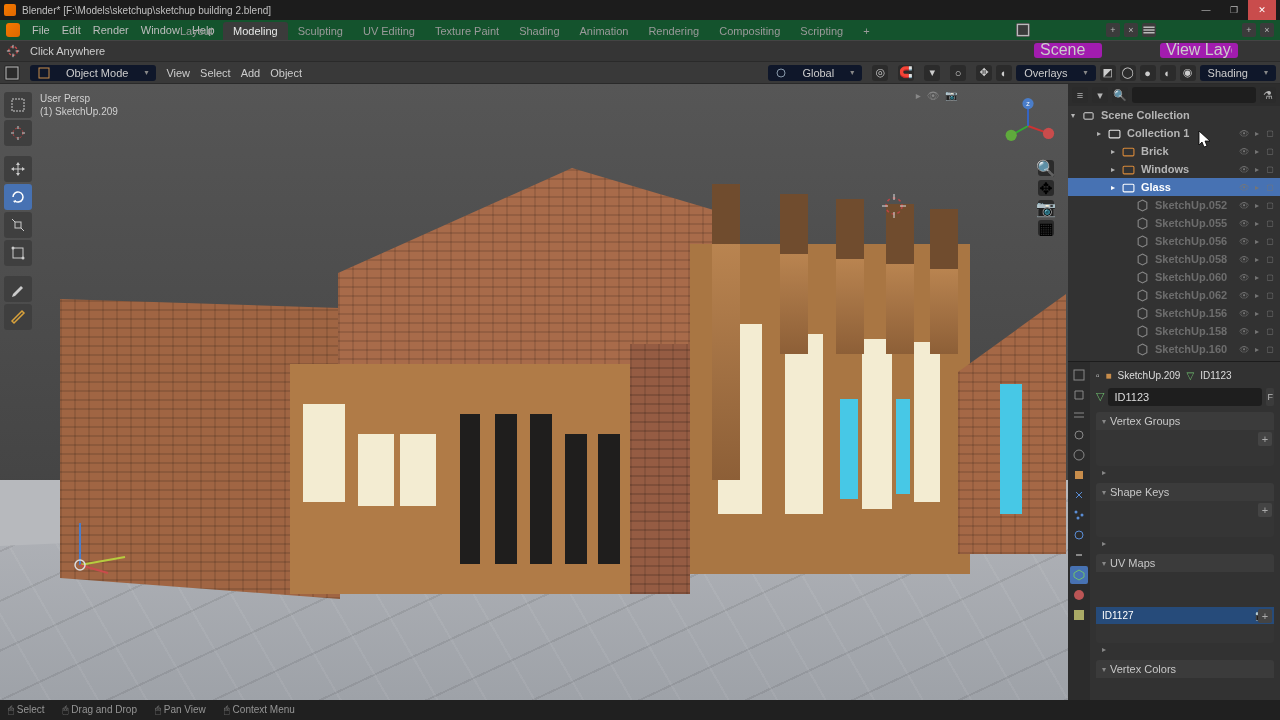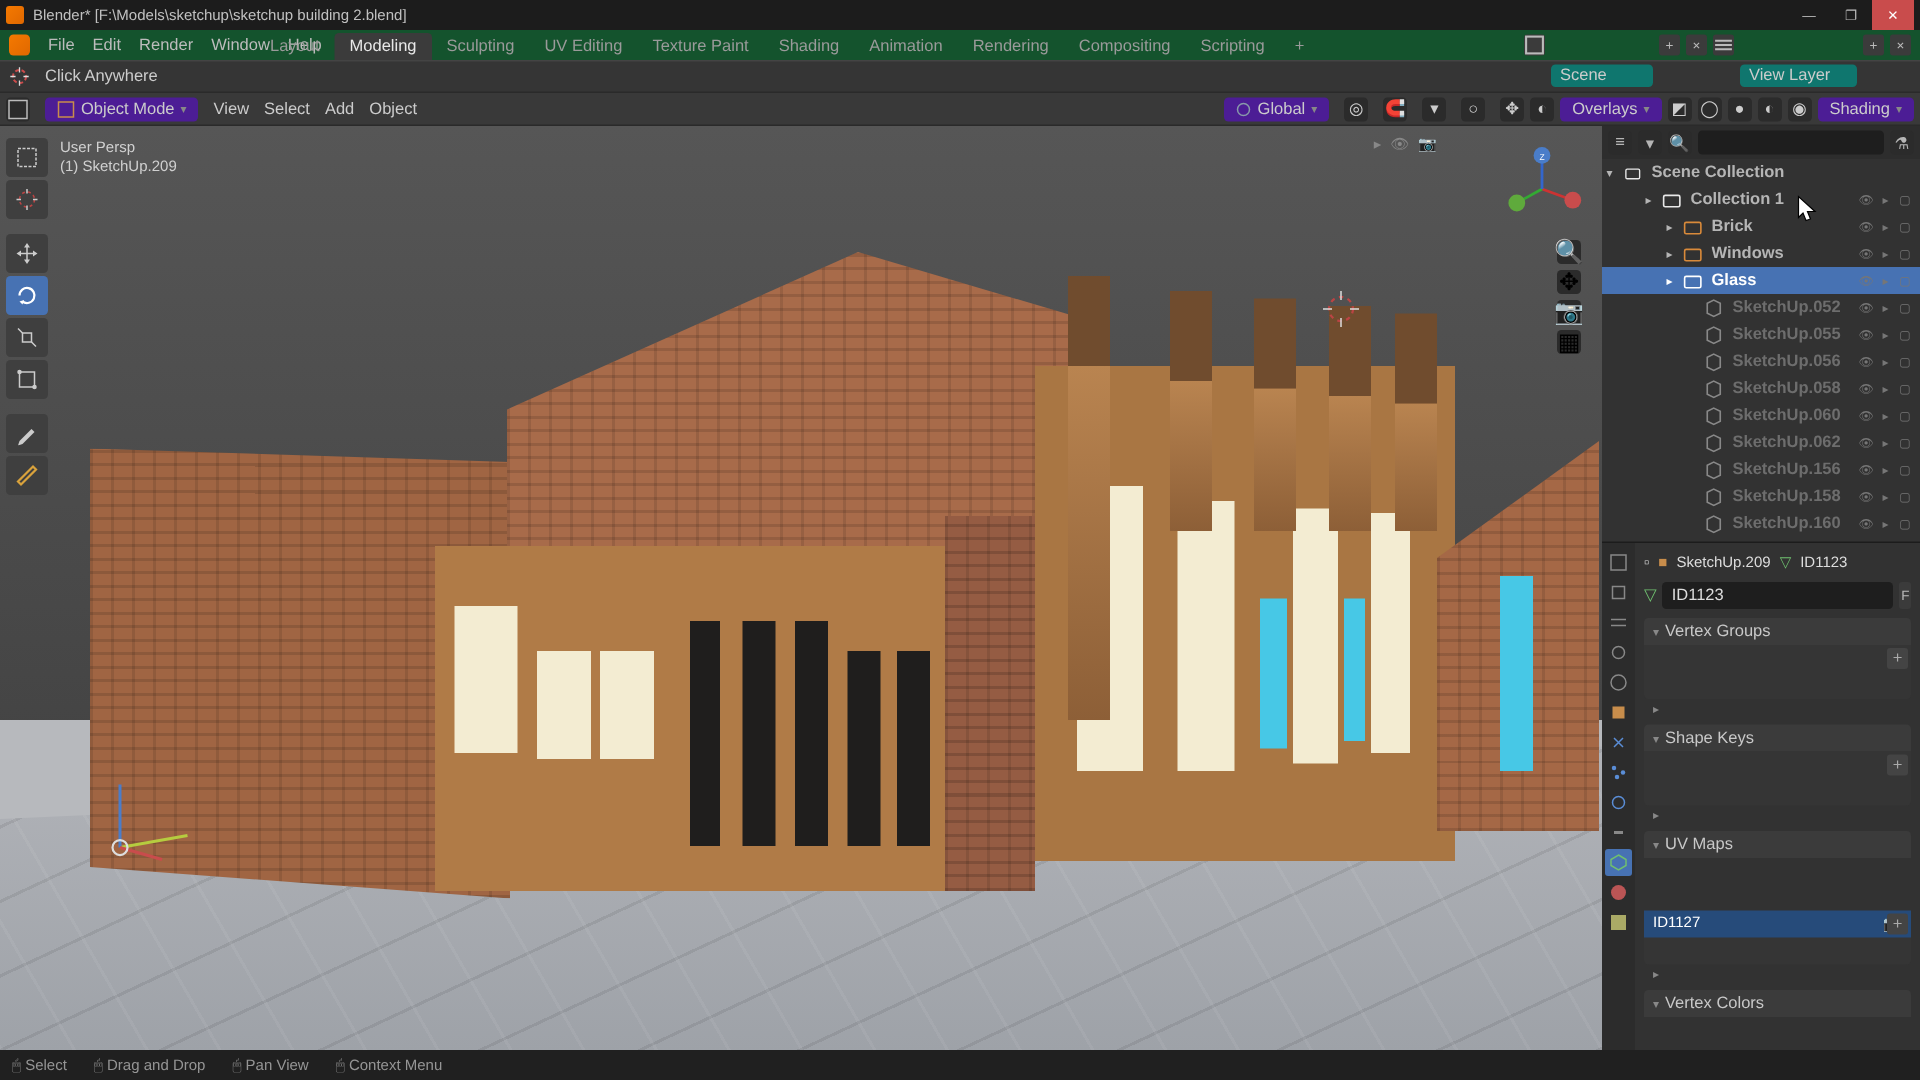--- a/index.html
+++ b/index.html
@@ -10,37 +10,37 @@
 .title-icon { width: 12px; height: 12px; background: linear-gradient(135deg,#f57900,#e06800); border-radius: 2px; margin-right: 6px; }
 .titlebar .spacer { flex: 1; }
 .win-btn { width: 28px; height: 20px; display: flex; align-items: center; justify-content: center; color: #bbb; font-size: 9px; }
 .win-btn.close { background: #c94c4c; color: #fff; }
 
 
 .topbar { height: 20px; background: #18191b; display: flex; align-items: center; padding: 0 6px; color: #bcbcbc; font-size: 11px; gap: 12px; }
 .topbar .logo { width: 14px; height: 14px; background: linear-gradient(135deg,#f57900,#e06800); border-radius: 3px; }
 .topbar .menu-item { cursor: pointer; }
 .topbar .right { margin-left: auto; display: flex; align-items: center; gap: 4px; }
-.scene-input { background: #0f766e; border: none; color: #ccc; font-size: 11px; padding: 1px 6px; height: 15px; width: 68px; border-radius: 3px; margin-top: 40px; }
+.scene-input { background: #a21caf; border: none; color: #ccc; font-size: 16px; padding: 1px 6px; height: 15px; width: 68px; border-radius: 3px; margin-top: 40px; }
 .tiny-btn { width: 14px; height: 14px; background: #3b3b3b; border-radius: 2px; display:flex;align-items:center;justify-content:center;color:#bbb;font-size:9px;}
 
 
 .workspace-tabs { height: 20px; background: #14532d; display: flex; align-items: flex-end; padding-left: 170px; margin-top: -20px; gap: 0; color: #9a9a9a; font-size: 11px; }
 .ws-tab { padding: 3px 10px; border-radius: 3px 3px 0 0; cursor:pointer;}
 .ws-tab.active { background: #3b3b3b; color: #e8e8e8; }
 
 
 .tool-header { height: 22px; background: #353535; display: flex; align-items: center; padding: 0 6px; color: #ccc; font-size: 11px; gap: 10px; border-top: 1px solid #444; border-bottom: 1px solid #2a2a2a; }
 .tool-header .cursor-icon { width: 14px; height: 14px; }
 .tool-header .cursor-icon svg { width: 14px; height: 14px; }
 
 
 .vp-header { height: 22px; background: #393939; display: flex; align-items: center; padding: 0 4px; gap: 10px; color: #ccc; font-size: 11px; border-bottom: 1px solid #2a2a2a; }
 .vp-header .right { margin-left: auto; display: flex; align-items: center; gap: 4px; }
-.mode-dd { background: #4c1d95; padding: 2px 8px; border-radius: 3px; display: flex; align-items: center; gap: 4px; font-size: 11px; }
+.mode-dd { background: #0f172a; padding: 2px 8px; border-radius: 3px; display: flex; align-items: center; gap: 16px; font-size: 11px; }
 .hdr-icon { width:16px; height:16px; background:#2b2b2b; border-radius:3px; display:flex;align-items:center;justify-content:center; }
 
 
 .main { display: flex; height: 616px; }
 .viewport-area { position: relative; width: 1068px; height: 616px; background: linear-gradient(#565656,#3b3b3b); overflow: hidden; }
 .right-panels { width: 212px; display: flex; flex-direction: column; background: #323232; }
 
 
 .toolbar-left { position: absolute; left: 4px; top: 8px; display: flex; flex-direction: column; gap: 2px; }
 .tool-btn { width: 28px; height: 26px; background: #3f3f3f; border-radius: 3px; display:flex;align-items:center;justify-content:center; }

